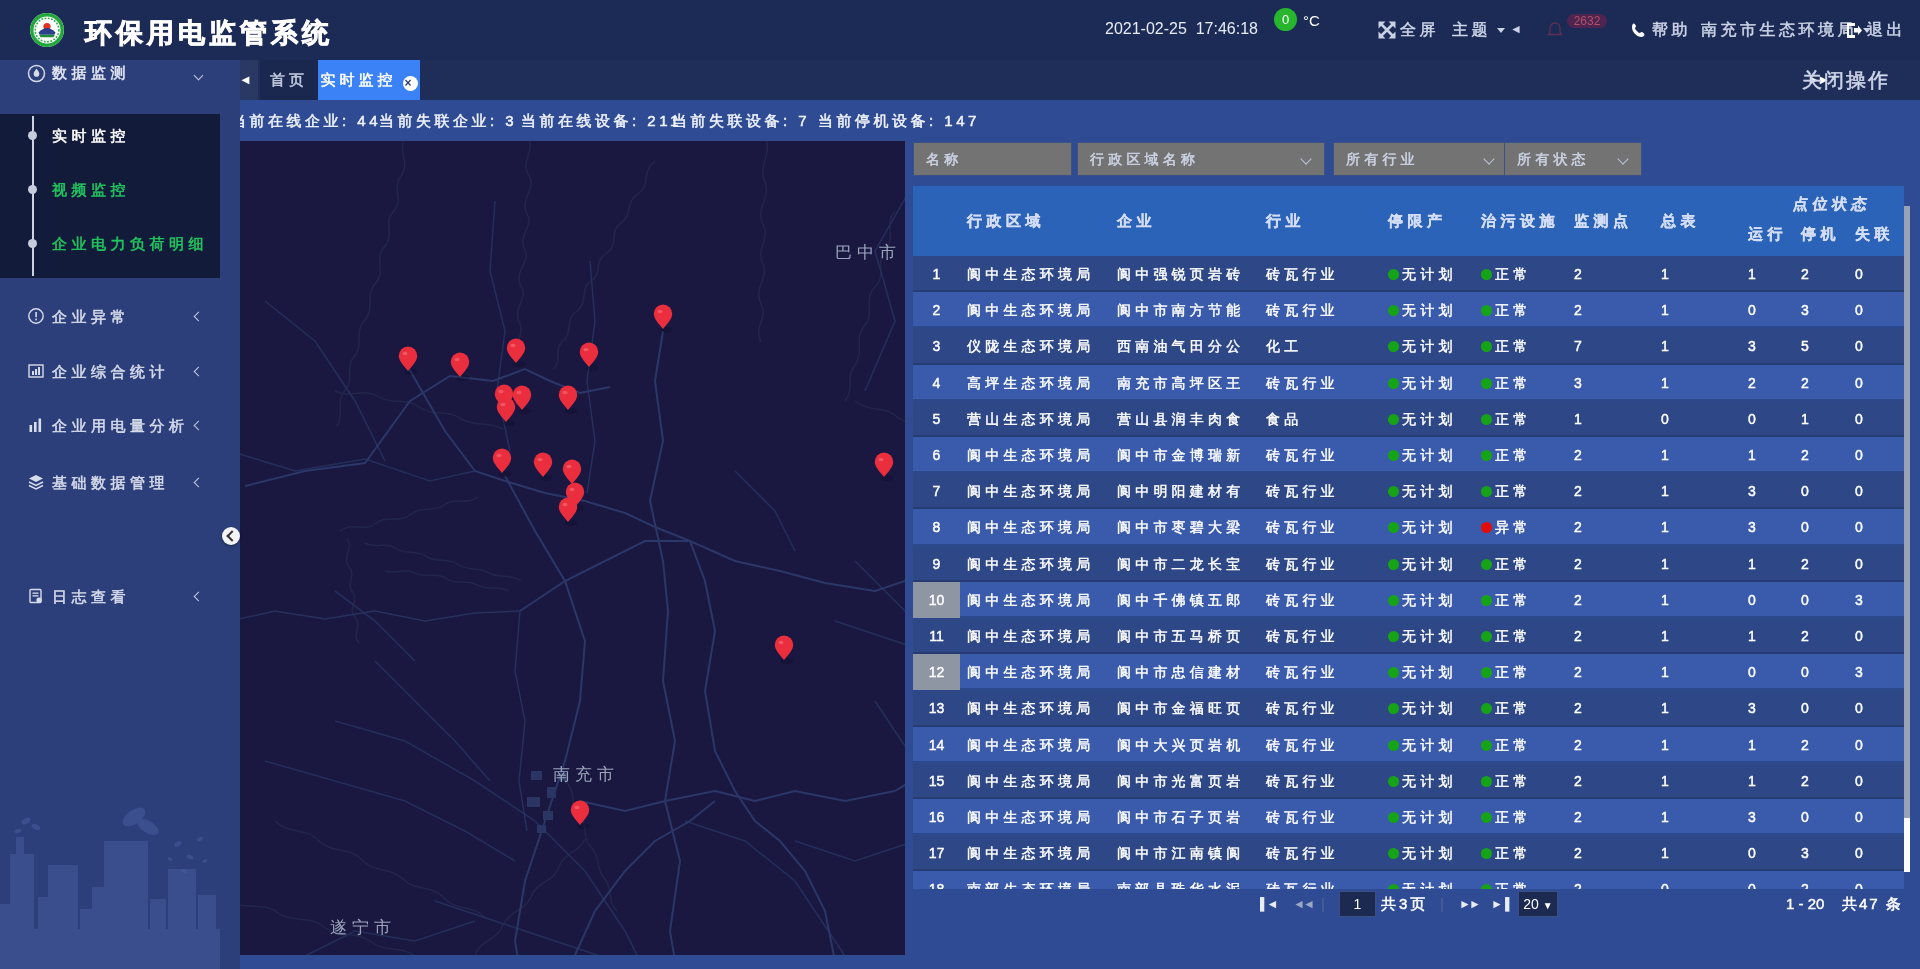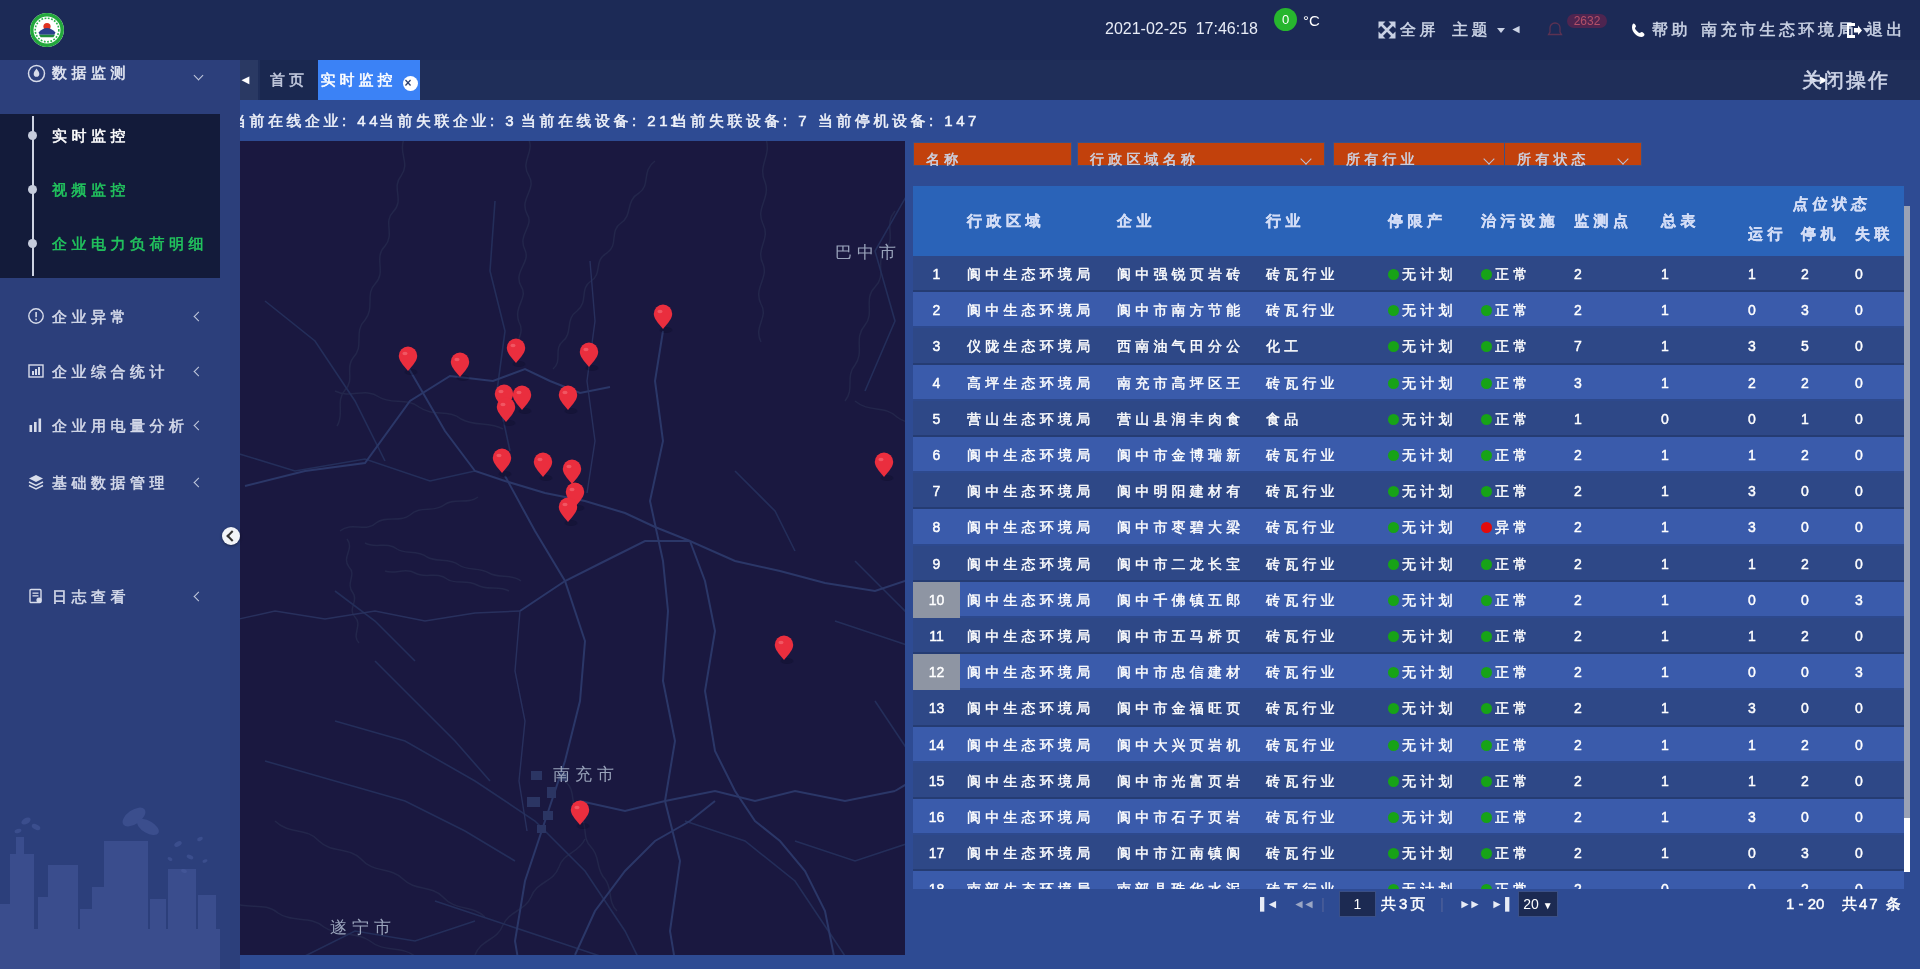--- a/index.html
+++ b/index.html
@@ -36,21 +36,21 @@
 #tabRR{position:absolute;right:93px;top:0;color:#fff;font-size:13px;letter-spacing:-3px;line-height:40px}
 #tabclose{position:absolute;right:30px;top:0;color:#ced5e8;font-size:20px;line-height:40px;-webkit-text-stroke:.55px currentColor;letter-spacing:2px}
 
 #stats{position:absolute;left:220px;top:100px;width:1700px;height:41px;background:#2e4b93;color:#f0f3fa;font-size:15px;line-height:41px;-webkit-text-stroke:.5px currentColor;letter-spacing:3.5px}
 #stats span{position:absolute;top:0}
 
 #map{position:absolute;left:235px;top:141px;width:670px;height:814px;z-index:5}
 #mapbtn{position:absolute;left:222px;top:527px;width:18px;height:18px;border-radius:50%;background:#f2f4f8;z-index:25;box-shadow:0 1px 3px rgba(0,0,0,.4)}
 #mapbtn::after{content:"";position:absolute;left:6px;top:4.5px;width:6px;height:6px;border-left:2px solid #333;border-bottom:2px solid #333;transform:rotate(45deg)}
 
-.fbox{position:absolute;top:142px;height:24px;background:#c2410c;border:1px solid #3c5186;color:#ccd3e4;font-size:14px;line-height:32px;padding-left:12px;-webkit-text-stroke:.5px currentColor;letter-spacing:4.2px}
+.fbox{position:absolute;top:142px;height:34px;background:#737373;border:1px solid #3c5186;color:#ccd3e4;font-size:14px;line-height:32px;padding-left:12px;-webkit-text-stroke:.5px currentColor;letter-spacing:4.2px}
 .fsel .chev{right:14px;top:12px;width:8px;height:8px;transform:rotate(-45deg);border-color:#b9c3da}
 #thead{position:absolute;left:913px;top:186px;width:991px;height:70px;background:#2a63b8;color:#d3ddf6;font-weight:bold;font-size:15px;-webkit-text-stroke:.3px currentColor;letter-spacing:4.5px}
 #thead .hc{position:absolute;top:0;height:70px;line-height:70px;padding-left:7px}
 #thead .hs{top:26px;height:44px;line-height:44px}
 #tbody{position:absolute;left:913px;top:256px;width:991px;height:633px;overflow:hidden}
 .trow{position:absolute;left:0;width:991px;height:36.2px;color:#fff;font-size:14px;line-height:36px;-webkit-text-stroke:.45px currentColor;box-shadow:inset 0 -2px 0 rgba(16,28,64,.28);letter-spacing:4.2px}
 .ra{background:#2e4887}
 .rb{background:#3a5bab}
 .c{position:absolute;top:0;height:36.2px;padding-left:7px}
 .cnum{left:0;width:47px;text-align:center;padding-left:0;letter-spacing:0}
@@ -72,20 +72,21 @@
 
 <div id="hdr">
 <svg width="36" height="36" viewBox="0 0 36 36" style="position:absolute;left:29px;top:12px">
 <circle cx="18" cy="18" r="17" fill="#fff"></circle>
 <circle cx="18" cy="18" r="15.2" fill="none" stroke="#23a83c" stroke-width="3.4"></circle>
 <circle cx="18" cy="18" r="11.8" fill="none" stroke="#2bb44a" stroke-width="1.6" stroke-dasharray="1.8 1.5"></circle>
 <circle cx="18" cy="14.5" r="3.6" fill="#e03322"></circle>
 <path d="M9.5 20.5c2.8-3 5.5-4.5 8.5-4.5s5.7 1.5 8.5 4.5l-1.2 2.2H10.7z" fill="#2b3f8c"></path>
 <path d="M10 22.7h16l-1.6 2.6H11.6z" fill="#1f8a3a"></path>
 </svg>
+<div id="title">环保用电监管系统</div>
 <div id="hdate">2021-02-25&nbsp; 17:46:18</div>
 <div id="tempbadge">0</div>
     <div id="tempc">°C</div>
 <svg width="20" height="20" viewBox="0 0 20 20" style="position:absolute;left:1377px;top:20px">
 <g stroke="#c9d1e4" stroke-width="2.6">
         <path d="M4 4 16 16M16 4 4 16"></path>
       </g>
 <g fill="#c9d1e4">
         <path d="M1.5 1.5h7L1.5 8.5z"></path>
         <path d="M18.5 1.5v7l-7-7z"></path>

